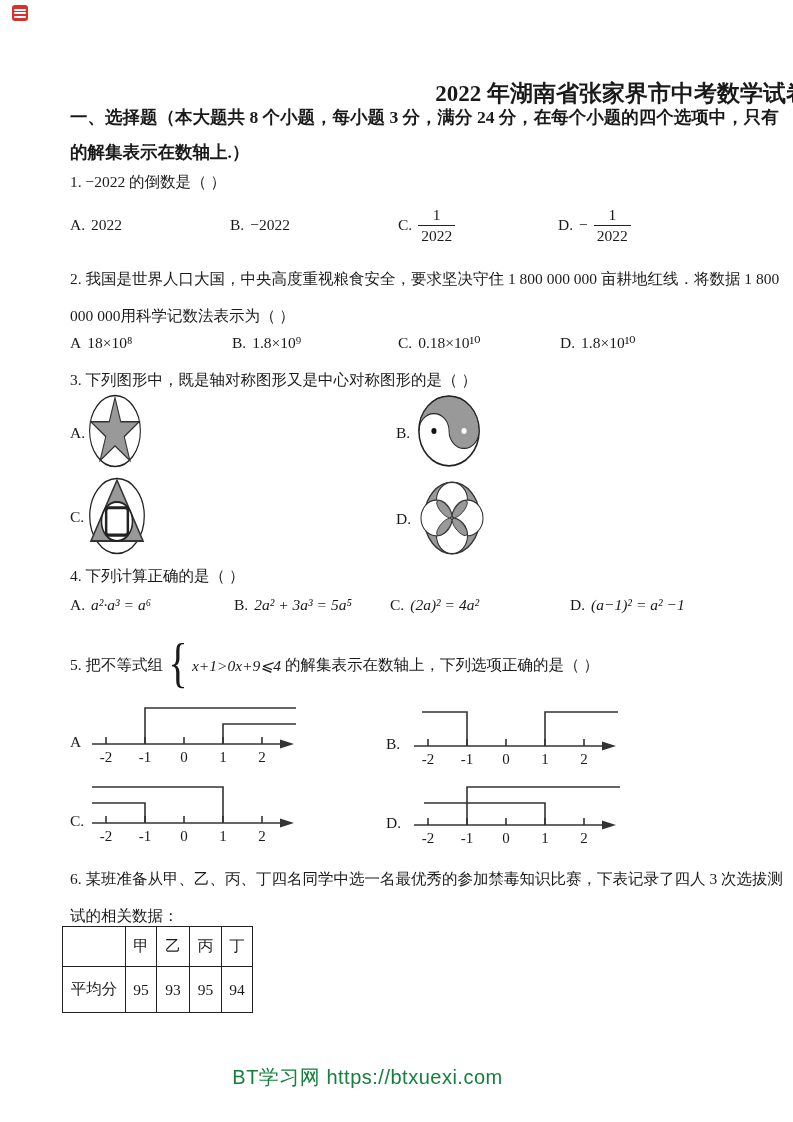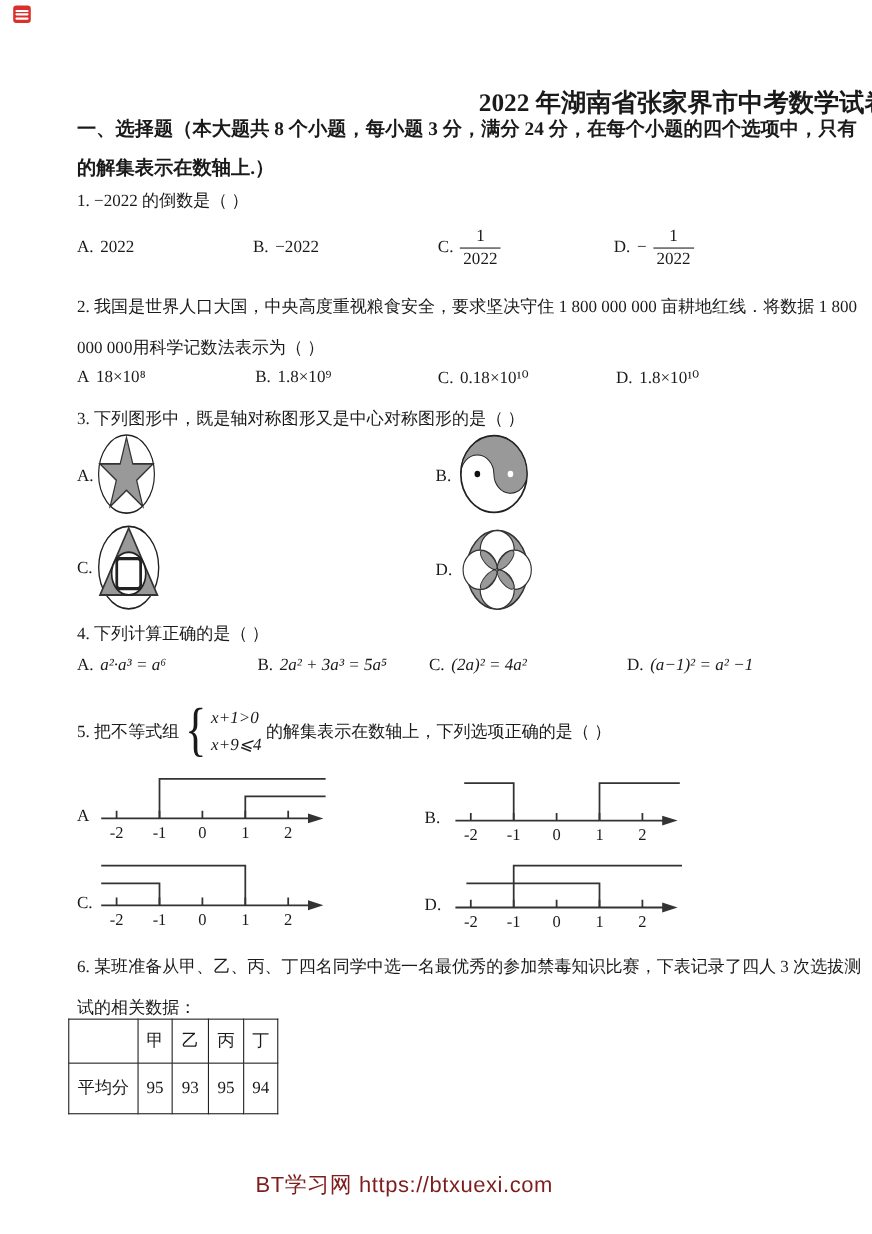--- a/index.html
+++ b/index.html
@@ -18,21 +18,21 @@
   .sys{display:flex;align-items:center;font-size:15.5px;}
   .brace{font-size:54px;font-weight:400;line-height:1;transform:scaleX(.75);margin:0 1px 4px 2px;}
   .sysl{line-height:25px;font-style:italic;}
   .nl-label{font-size:15.5px;}
   .fig-label{font-size:15.5px;}
   .nl{stroke:#333;stroke-width:1.6;fill:none;}
   .nlt{font-size:15px;fill:#1a1a1a;font-family:"Liberation Serif","DejaVu Serif",serif;text-anchor:middle;}
   table.score{position:absolute;left:62px;top:926px;border-collapse:collapse;font-size:15.5px;}
   table.score td{border:1.2px solid #222;text-align:center;padding:0;}
   .footer{left:0;width:735px;text-align:center;font-family:"Liberation Sans","DejaVu Sans",sans-serif;
-          font-size:20px;color:#7f1d1d;letter-spacing:.5px;}
+          font-size:20px;color:#15803d;letter-spacing:.5px;}
   .corner-icon{position:absolute;left:12px;top:5px;width:16px;height:16px;background:#d9302c;border-radius:3px;
                display:flex;flex-direction:column;justify-content:space-evenly;padding:2px 2px;box-sizing:border-box;}
   .corner-icon span{display:block;height:2px;background:#fff;border-radius:1px;}
 </style>
 </head>
 <body>
 
 <div class="page">
 
   <div class="corner-icon">
@@ -147,21 +147,21 @@
     </div>
     <div class="opt" style="left:570px">
       <span>D.</span>
       <span class="math">(a−1)² = a² −1</span>
     </div>
   </div>
 
   <div class="abs sys" style="left:70px;top:634px;height:62px">
     <span>5. 把不等式组</span>
     <span class="brace">{</span>
-    <span style="display:inline-flex;flex-direction:column">
+    <span style="display:inline-flex;flex-direction:row">
       <span class="sysl">x+1&gt;0</span>
       <span class="sysl">x+9⩽4</span>
     </span>
     <span style="margin-left:4px">的解集表示在数轴上，下列选项正确的是（      ）</span>
   </div>
 
   <span class="abs nl-label" style="left:70px;top:733px">A</span>
   <svg class="abs" style="left:88px;top:700px" width="212" height="72" viewBox="0 0 212 72">
     <line class="nl" x1="4" y1="44" x2="196" y2="44"></line>
     <polygon points="206,44 192,39.5 192,48.5" fill="#333"></polygon>

